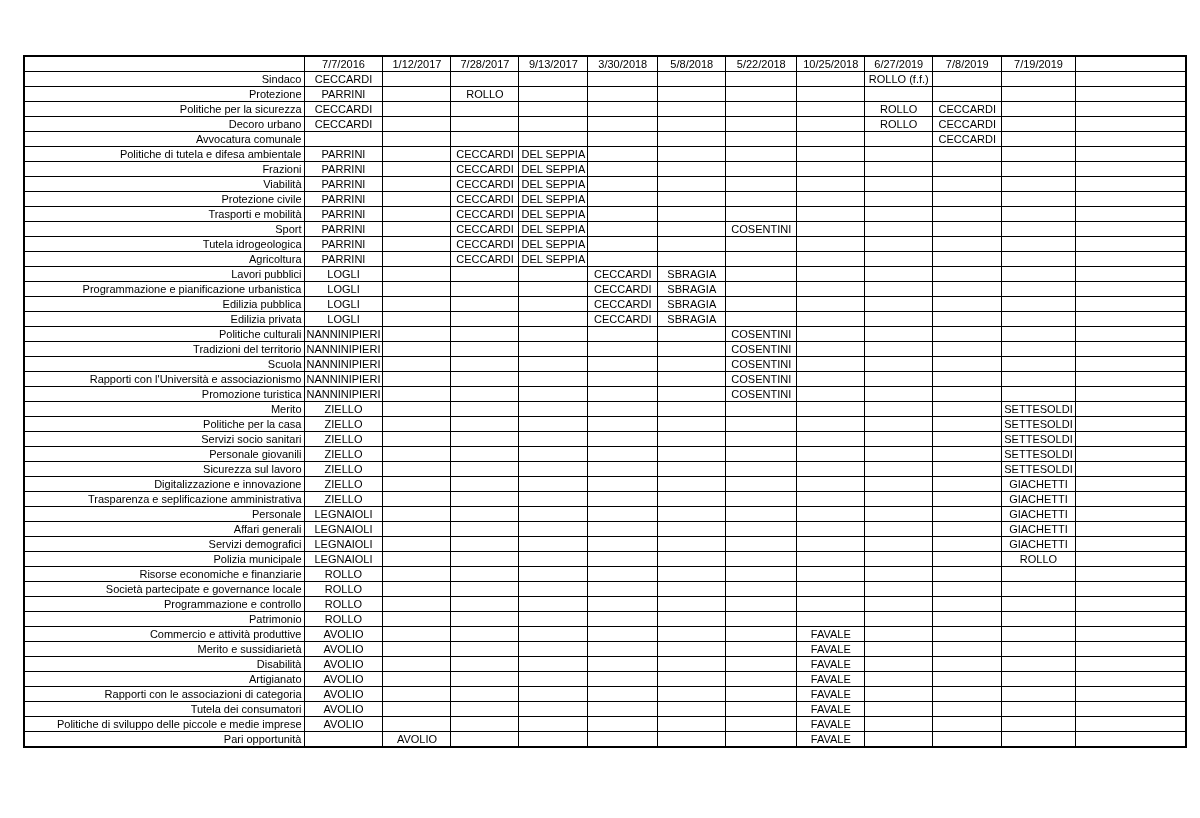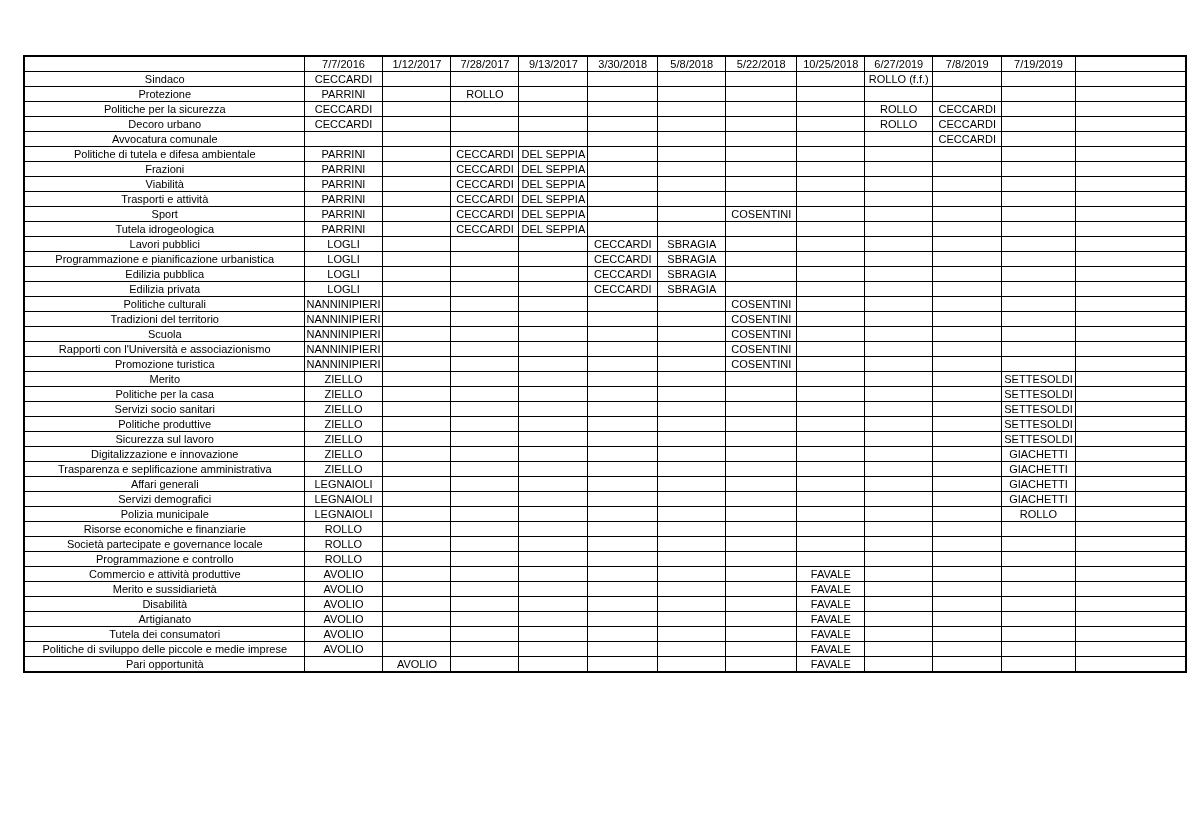--- a/index.html
+++ b/index.html
@@ -31,21 +31,21 @@
     font-size: 11px;
     font-weight: 400;
     white-space: nowrap;
     overflow: hidden;
     vertical-align: middle;
   }
   table.grid thead th {
     text-align: center;
   }
   table.grid tbody th.rowlabel {
-    text-align: center;
+    text-align: right;
     padding-left: 3px;
     font-weight: 400;
   }
   table.grid tbody td {
     text-align: center;
   }
 </style>
 </head>
 <body>
 
@@ -198,51 +198,81 @@
           <td></td>
           <td></td>
           <td></td>
           <td></td>
           <td></td>
           <td></td>
           <td></td>
           <td></td>
         </tr>
         <tr>
-          <th class="rowlabel">Trasporti e attività</th>
+          <th class="rowlabel">Protezione civile</th>
           <td>PARRINI</td>
           <td></td>
           <td>CECCARDI</td>
           <td>DEL SEPPIA</td>
           <td></td>
           <td></td>
           <td></td>
           <td></td>
           <td></td>
           <td></td>
           <td></td>
           <td></td>
         </tr>
         <tr>
+          <th class="rowlabel">Trasporti e mobilità</th>
+          <td>PARRINI</td>
+          <td></td>
+          <td>CECCARDI</td>
+          <td>DEL SEPPIA</td>
+          <td></td>
+          <td></td>
+          <td></td>
+          <td></td>
+          <td></td>
+          <td></td>
+          <td></td>
+          <td></td>
+        </tr>
+        <tr>
           <th class="rowlabel">Sport</th>
           <td>PARRINI</td>
           <td></td>
           <td>CECCARDI</td>
           <td>DEL SEPPIA</td>
           <td></td>
           <td></td>
           <td>COSENTINI</td>
           <td></td>
           <td></td>
           <td></td>
           <td></td>
           <td></td>
         </tr>
         <tr>
           <th class="rowlabel">Tutela idrogeologica</th>
+          <td>PARRINI</td>
+          <td></td>
+          <td>CECCARDI</td>
+          <td>DEL SEPPIA</td>
+          <td></td>
+          <td></td>
+          <td></td>
+          <td></td>
+          <td></td>
+          <td></td>
+          <td></td>
+          <td></td>
+        </tr>
+        <tr>
+          <th class="rowlabel">Agricoltura</th>
           <td>PARRINI</td>
           <td></td>
           <td>CECCARDI</td>
           <td>DEL SEPPIA</td>
           <td></td>
           <td></td>
           <td></td>
           <td></td>
           <td></td>
           <td></td>
@@ -423,21 +453,21 @@
           <td></td>
           <td></td>
           <td></td>
           <td></td>
           <td></td>
           <td></td>
           <td>SETTESOLDI</td>
           <td></td>
         </tr>
         <tr>
-          <th class="rowlabel">Politiche produttive</th>
+          <th class="rowlabel">Personale giovanili</th>
           <td>ZIELLO</td>
           <td></td>
           <td></td>
           <td></td>
           <td></td>
           <td></td>
           <td></td>
           <td></td>
           <td></td>
           <td></td>
@@ -483,20 +513,35 @@
           <td></td>
           <td></td>
           <td></td>
           <td></td>
           <td></td>
           <td></td>
           <td>GIACHETTI</td>
           <td></td>
         </tr>
         <tr>
+          <th class="rowlabel">Personale</th>
+          <td>LEGNAIOLI</td>
+          <td></td>
+          <td></td>
+          <td></td>
+          <td></td>
+          <td></td>
+          <td></td>
+          <td></td>
+          <td></td>
+          <td></td>
+          <td>GIACHETTI</td>
+          <td></td>
+        </tr>
+        <tr>
           <th class="rowlabel">Affari generali</th>
           <td>LEGNAIOLI</td>
           <td></td>
           <td></td>
           <td></td>
           <td></td>
           <td></td>
           <td></td>
           <td></td>
           <td></td>
@@ -573,20 +618,35 @@
           <td></td>
           <td></td>
           <td></td>
           <td></td>
           <td></td>
           <td></td>
           <td></td>
           <td></td>
         </tr>
         <tr>
+          <th class="rowlabel">Patrimonio</th>
+          <td>ROLLO</td>
+          <td></td>
+          <td></td>
+          <td></td>
+          <td></td>
+          <td></td>
+          <td></td>
+          <td></td>
+          <td></td>
+          <td></td>
+          <td></td>
+          <td></td>
+        </tr>
+        <tr>
           <th class="rowlabel">Commercio e attività produttive</th>
           <td>AVOLIO</td>
           <td></td>
           <td></td>
           <td></td>
           <td></td>
           <td></td>
           <td></td>
           <td>FAVALE</td>
           <td></td>
@@ -619,20 +679,35 @@
           <td></td>
           <td></td>
           <td>FAVALE</td>
           <td></td>
           <td></td>
           <td></td>
           <td></td>
         </tr>
         <tr>
           <th class="rowlabel">Artigianato</th>
+          <td>AVOLIO</td>
+          <td></td>
+          <td></td>
+          <td></td>
+          <td></td>
+          <td></td>
+          <td></td>
+          <td>FAVALE</td>
+          <td></td>
+          <td></td>
+          <td></td>
+          <td></td>
+        </tr>
+        <tr>
+          <th class="rowlabel">Rapporti con le associazioni di categoria</th>
           <td>AVOLIO</td>
           <td></td>
           <td></td>
           <td></td>
           <td></td>
           <td></td>
           <td></td>
           <td>FAVALE</td>
           <td></td>
           <td></td>

